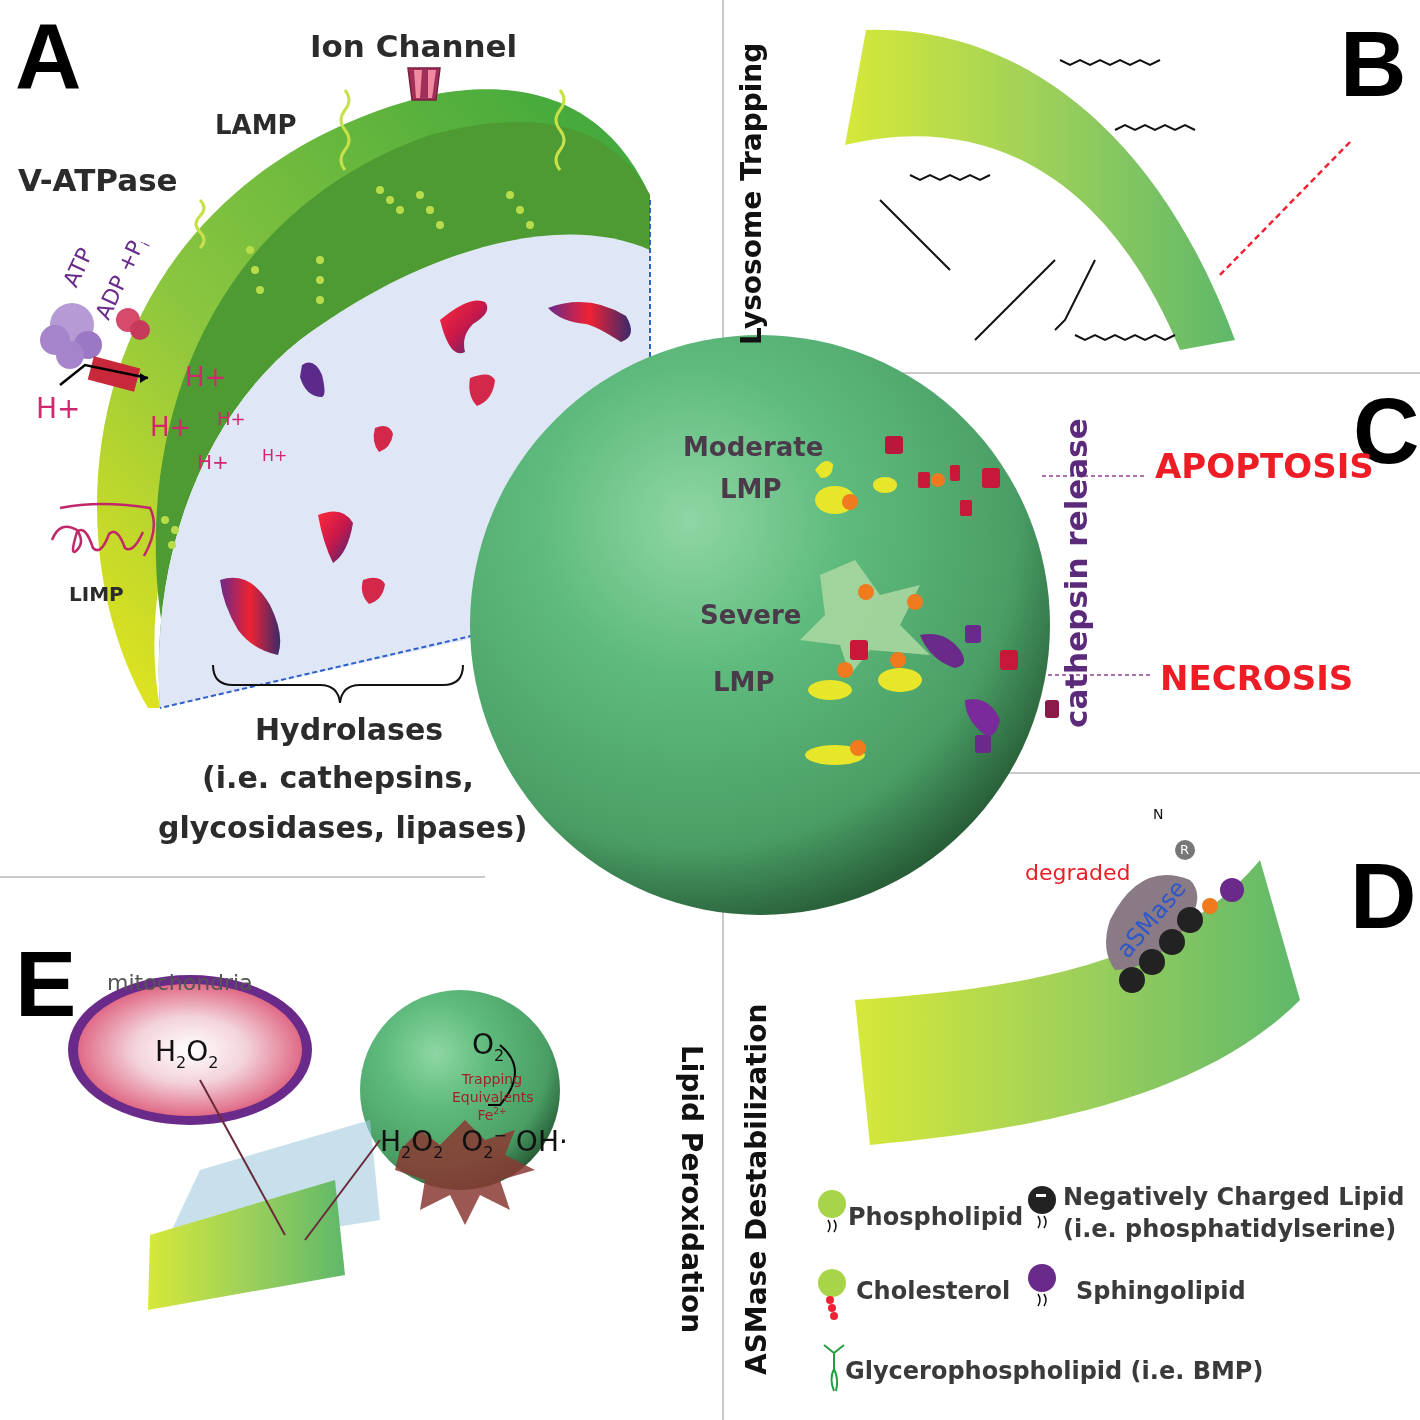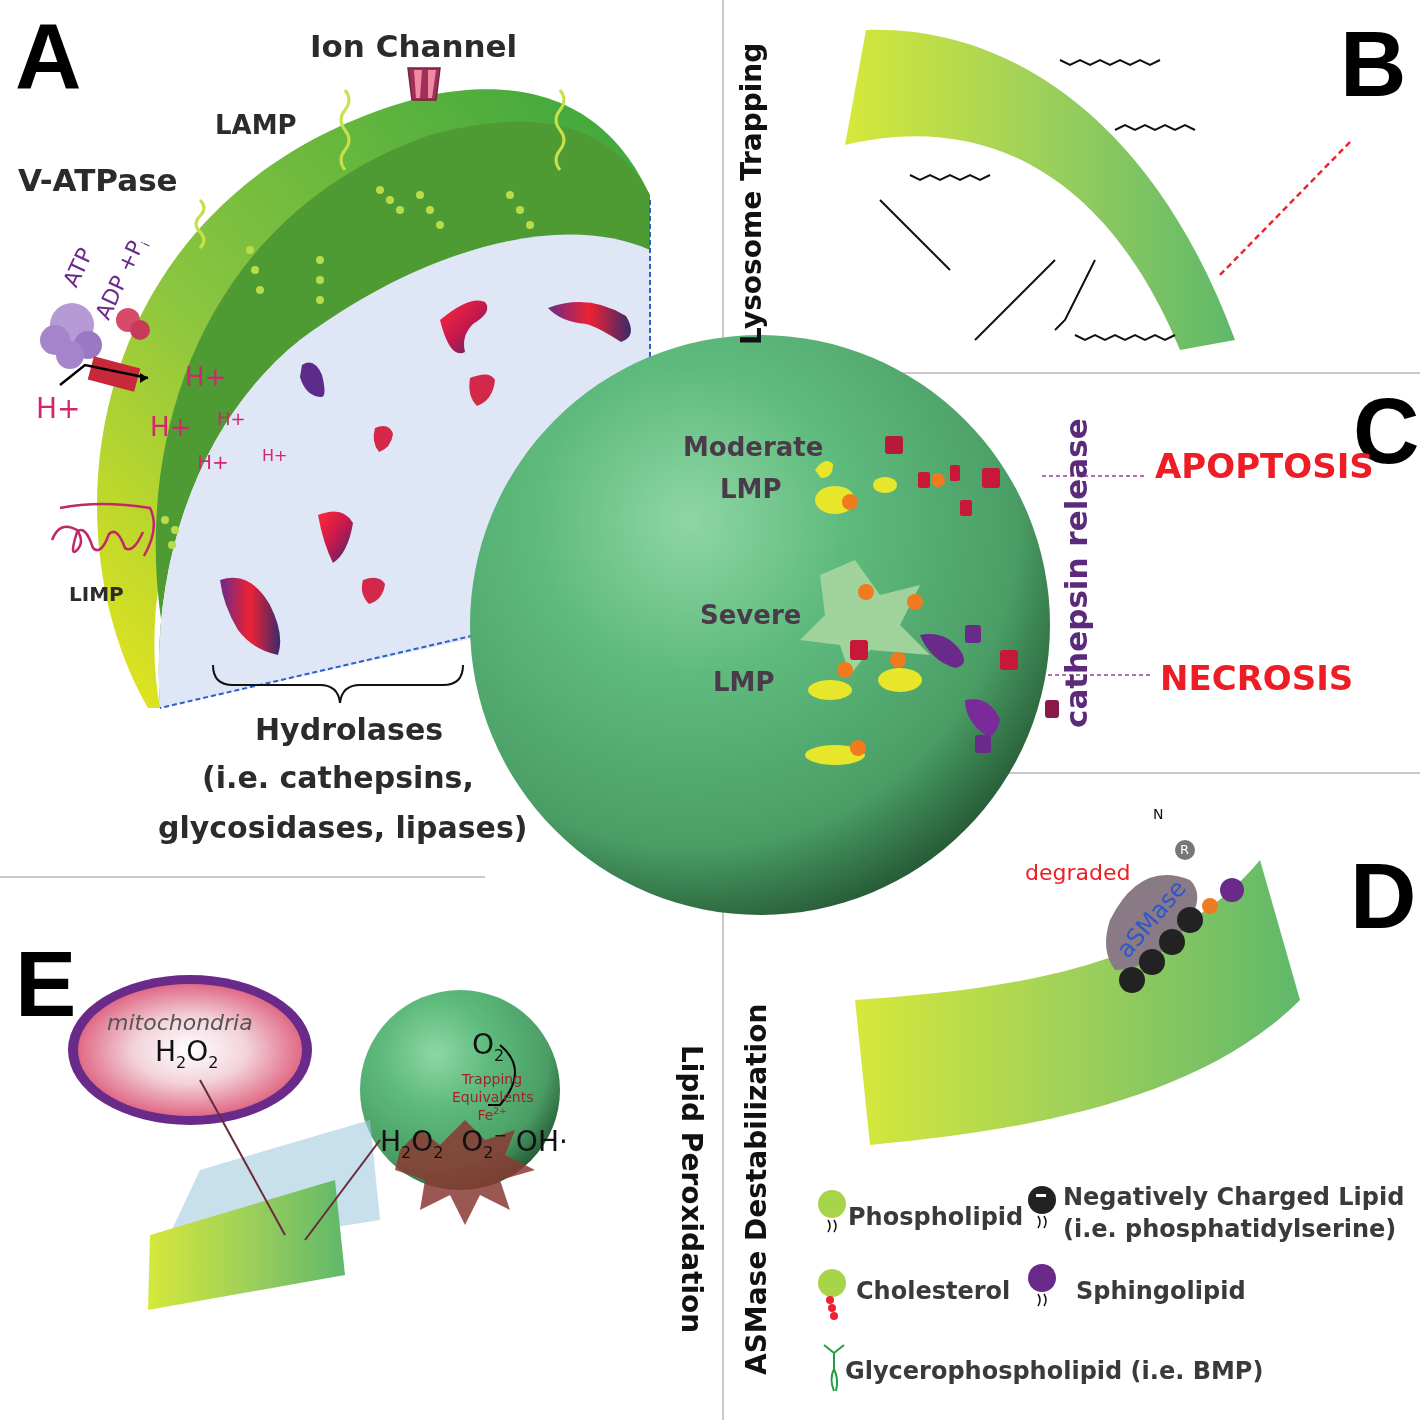--- a/index.html
+++ b/index.html
@@ -275,21 +275,21 @@
   <div class="legend-text" style="left:848px; top:1203px;">Phospholipid</div>
   <div class="legend-text" style="left:1063px; top:1183px;">Negatively Charged Lipid</div>
   <div class="legend-text" style="left:1063px; top:1215px;">(i.e. phosphatidylserine)</div>
   <div class="legend-text" style="left:848px; top:1277px;margin-left:8px;">Cholesterol</div>
   <div class="legend-text" style="left:1076px; top:1277px;">Sphingolipid</div>
   <div class="legend-text" style="left:845px; top:1357px;">Glycerophospholipid (i.e. BMP)</div>
 </div>
 
 <div class="panel-letter" style="left:15px; top:938px;">E</div>
 <div class="vert" style="left:708px; top:1045px; font-size:28px; transform:rotate(90deg);">Lipid Peroxidation</div>
-<div class="abs" style="left:107px; top:1010px; font-size:22px; color:#555;font-style:italic;">mitochondria</div>
+<div class="abs" style="left:107px; top:970px; font-size:22px; color:#555;">mitochondria</div>
 <div class="abs" style="left:155px; top:1035px; font-size:28px; color:#111;">
   <span>H</span><sub style="font-size:16px;">2</sub>O<sub style="font-size:16px;">2</sub>
 </div>
 <div class="abs" style="left:472px; top:1028px; font-size:28px; color:#111;">
   <span>O</span><sub style="font-size:16px;">2</sub>
 </div>
 <div class="abs" style="left:452px; top:1070px; font-size:14px; color:#a2222a; text-align:center; line-height:1.3; width:80px;">
   <div>Trapping</div>
   <div>Equivalents</div>
   <div><span>Fe</span><sup style="font-size:9px;">2+</sup></div>

